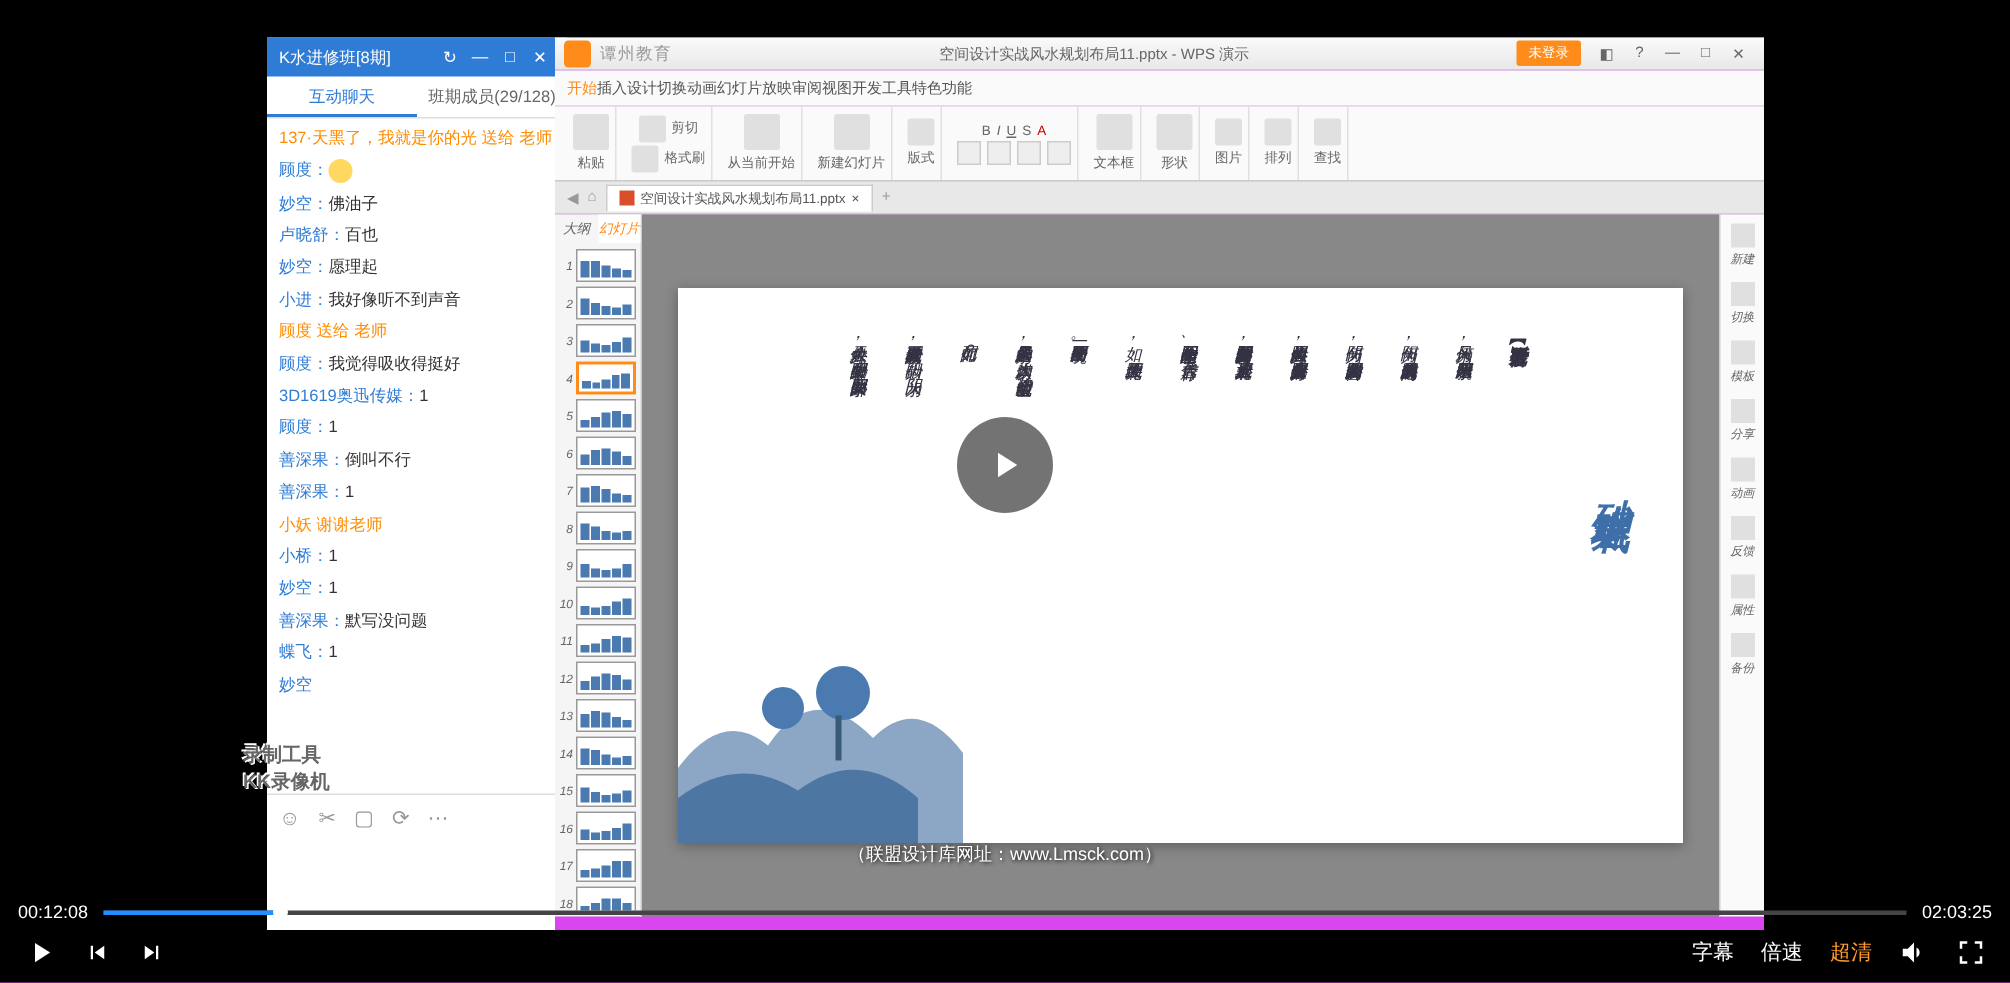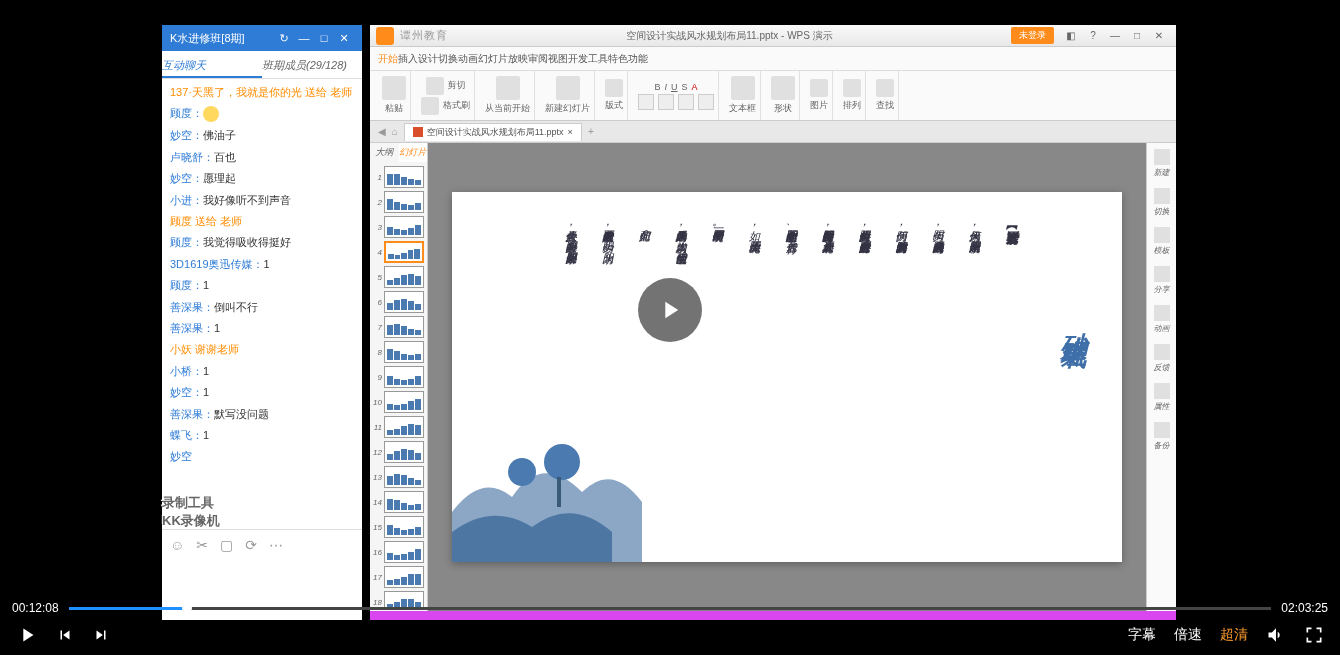--- a/index.html
+++ b/index.html
@@ -1,26 +1,26 @@
 <!DOCTYPE html>
 <html><head>
 <meta charset="utf-8">
 <style>
 * { margin: 0; padding: 0; box-sizing: border-box; }
 body { width: 1340px; height: 655px; background: #000; font-family: "Microsoft YaHei", sans-serif; overflow: hidden; position: relative; }
 
 .video-area { position: absolute; top: 0; left: 0; width: 1340px; height: 620px; background: #000; }
 
 
-.chat-panel { position: absolute; left: 162px; top: 25px; width: 200px; height: 595px; background: #fff; font-size: 11px; }
+.chat-panel { position: absolute; left: 178px; top: 25px; width: 200px; height: 595px; background: #fff; font-size: 11px; }
 .chat-titlebar { height: 26px; background: #2e7cd6; color: #fff; display: flex; align-items: center; padding: 0 8px; font-size: 11px; }
 .chat-titlebar .title { flex: 1; }
 .chat-titlebar .wbtn { width: 20px; text-align: center; cursor: pointer; }
 .chat-tabs { display: flex; height: 28px; border-bottom: 1px solid #ddd; }
-.chat-tab { flex: 1; text-align: left; line-height: 28px; font-size: 11px; color: #666; cursor: pointer; font-style: italic; }
+.chat-tab { flex: 1; text-align: center; line-height: 28px; font-size: 11px; color: #666; cursor: pointer; }
 .chat-tab.active { color: #2e7cd6; border-bottom: 2px solid #2e7cd6; }
 .chat-messages { height: 450px; overflow: hidden; padding: 6px 8px; }
 .msg { margin-bottom: 6px; font-size: 11px; line-height: 1.4; }
 .msg .user { color: #2e7cd6; }
 .msg .user.orange { color: #ff8c00; }
 .msg .text { color: #333; }
 .emoji { display: inline-block; width: 16px; height: 16px; background: #ffd860; border-radius: 50%; vertical-align: middle; }
 .chat-toolbar { height: 30px; border-top: 1px solid #ddd; display: flex; align-items: center; padding: 0 8px; gap: 12px; color: #999; }
 .chat-toolbar span { cursor: pointer; font-size: 14px; }
 .chat-input { height: 50px; border-top: 1px solid #eee; position: relative; }
@@ -520,20 +520,21 @@
             <span>属性</span>
           </div>
           <div class="side-tool">
             <div class="ic"></div>
             <span>备份</span>
           </div>
         </div>
     </div>
   </div>
 
+  <div class="overlay-text overlay-sub">（联盟设计库网址：www.Lmsck.com）</div>
 
   <div class="play-overlay">
     <svg width="28" height="28" viewBox="0 0 24 24">
         <path d="M8 5v14l11-7z"></path>
       </svg>
   </div>
 </div>
 
 <div class="progress">
   <span>00:12:08</span>

